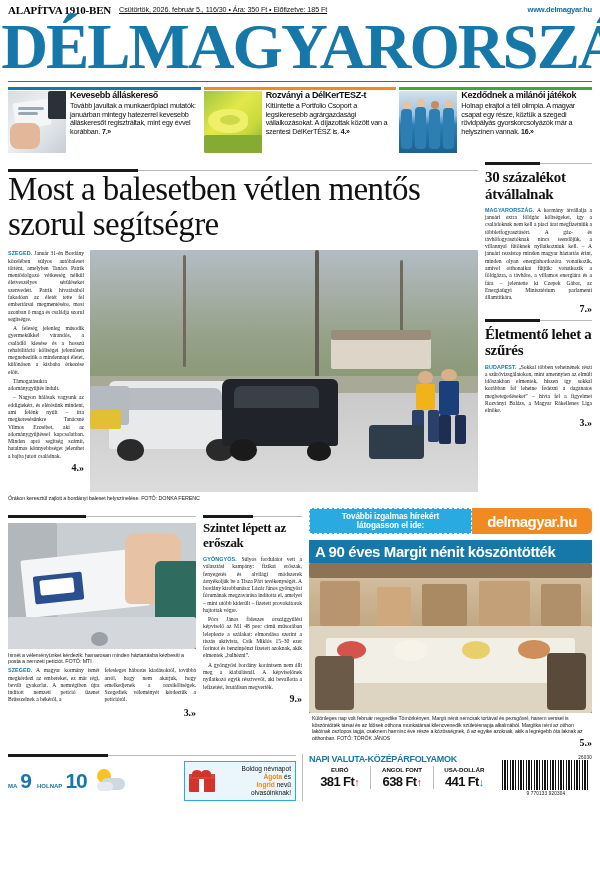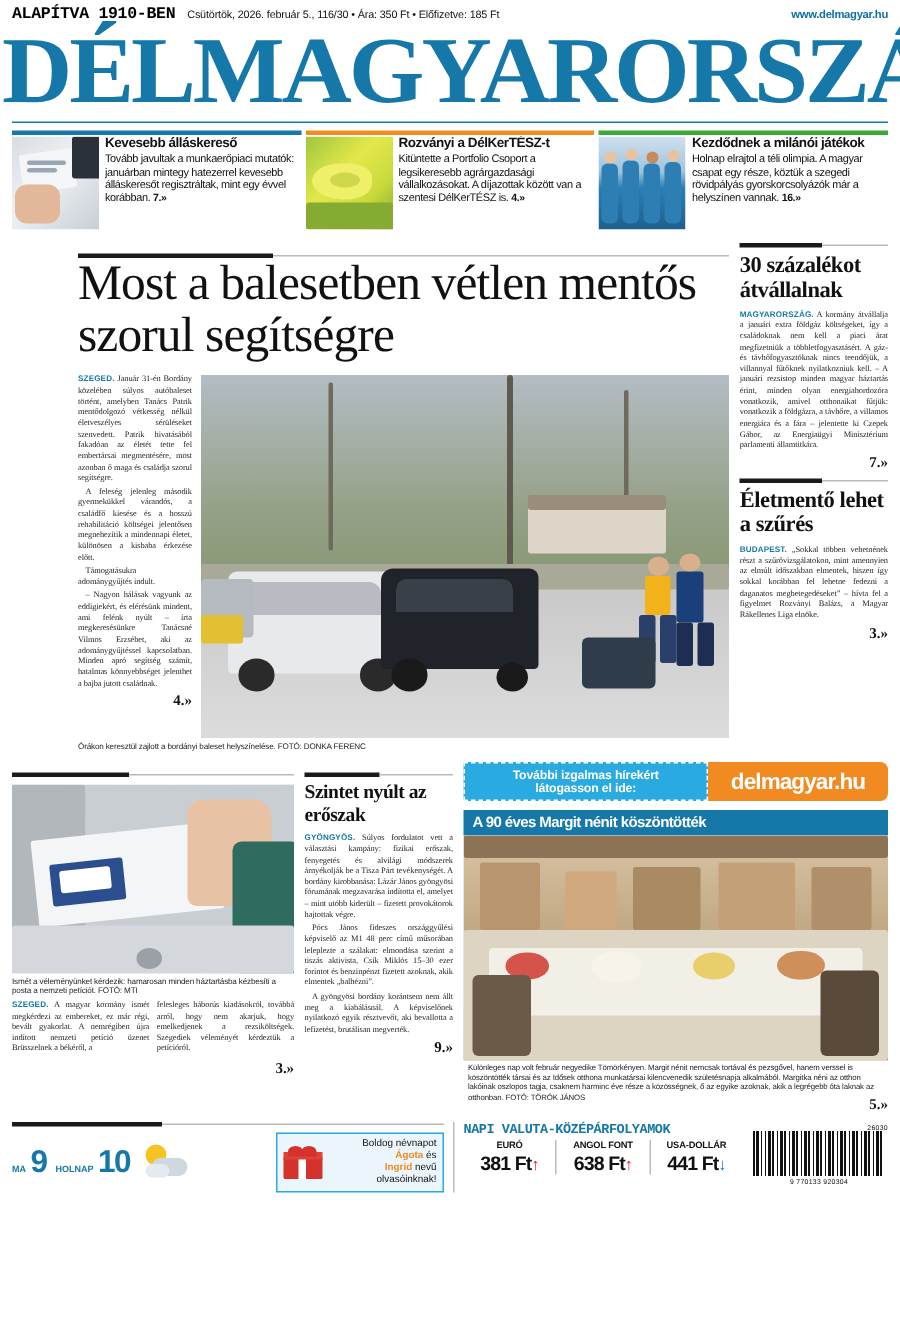--- a/index.html
+++ b/index.html
@@ -13,25 +13,25 @@
   }
   .page { width: 600px; height: 886px; position: relative; padding: 0 8px; }
 
   
   .topbar {
     display: flex; align-items: center; justify-content: space-between;
     height: 16px; padding-top: 3px;
   }
   .founded {
     font-weight: bold; font-size: 11px; letter-spacing: -0.2px;
-    font-family: Liberation Mono, monospace; color: #000;
+    font-family: Liberation Serif, serif; color: #000;
   }
   .dateline-top {
     font-size: 7.2px; color: #111; margin-left: 8px; flex: 1;
-    letter-spacing: -0.1px; white-space: nowrap;
+    letter-spacing: -0.1px; white-space: nowrap; text-decoration: underline;
   }
   .weburl {
     font-size: 7.5px; font-weight: bold; color: #0d6fa3; letter-spacing: -0.2px;
   }
 
   
   .masthead {
     color: #1578a8;
     font-family: "Liberation Serif", serif;
     font-weight: bold;
@@ -63,21 +63,21 @@
   }
   .pg { font-weight: bold; font-size: 7px; }
 
   
   .lead-rules { display: flex; align-items: flex-start; margin-top: 7px; }
   .rule-thick { height: 3px; background: #1a1a1a; width: 130px; }
   .rule-rest { height: 1px; background: #b9b9b9; flex: 1; margin-top: 1px; }
 
   
   .main-grid { display: flex; gap: 7px; margin-top: 5px; }
-  .lead-col { width: 470px; margin-left: 44px; }
+  .lead-col { width: 470px; }
   .side-col { width: 107px; }
 
   .lead-headline {
     font-family: "Liberation Serif", serif;
     font-size: 33px; line-height: 1.06; letter-spacing: -0.6px;
     color: #111; font-weight: normal;
   }
 
   .lead-body { display: flex; gap: 6px; margin-top: 8px; }
   .lead-textcol { width: 76px; flex: 0 0 76px; }
@@ -139,21 +139,21 @@
   }
   .promo-right {
     width: 120px; background: #f18a21; color: #fff;
     display: flex; align-items: center; justify-content: center;
     font-size: 15px; font-weight: bold; letter-spacing: -0.6px;
     border-radius: 0 5px 5px 0;
   }
 
   .banner-blue {
     background: #1578a8; color: #fff; font-weight: bold;
-    font-size: 10px; padding: 3px 6px; letter-spacing: -0.4px;
+    font-size: 15px; padding: 3px 6px; letter-spacing: -0.4px;
   }
   .low-photo { width: 100%; height: 150px; overflow: hidden; }
 
   .cap-over {
     font-size: 5.2px; line-height: 1.25; color: #1a1a1a;
     padding: 2px 3px; letter-spacing: -0.08px;
   }
 
   
   .bottom { display: flex; gap: 6px; margin-top: 6px; align-items: stretch; }
@@ -176,21 +176,21 @@
   .nameday-text { font-size: 6.6px; line-height: 1.2; text-align: right; flex: 1; }
   .nd-name { color: #f18a21; font-weight: bold; }
 
   .currency {
     flex: 1; border-left: 1px solid #bbb; padding-left: 6px;
     display: flex; gap: 5px;
   }
   .cur-main { flex: 1; }
   .cur-title {
     color: #1578a8; font-weight: bold; font-size: 9px;
-    letter-spacing: -0.3px; margin-bottom: 2px; font-family: Liberation Mono, monospace;
+    letter-spacing: -0.3px; margin-bottom: 2px;
   }
   .cur-cols { display: flex; }
   .cur-col { flex: 1; text-align: center; border-left: 1px solid #bbb; padding: 0 2px; }
   .cur-col:first-child { border-left: none; }
   .cur-name { font-size: 6.2px; font-weight: bold; letter-spacing: -0.1px; }
   .cur-val { font-size: 13px; font-weight: bold; letter-spacing: -0.6px; margin-top: 1px; }
   .arr-up { color: #d4202a; font-size: 11px; }
   .arr-down { color: #1578a8; font-size: 11px; }
   .barcode { width: 92px; display: flex; flex-direction: column; align-items: center; }
   .barcode-bars {
@@ -406,21 +406,21 @@
           <div class="jump">3.»</div>
         </div>
       </div>
     </div>
 
     <div class="low-b">
       <div class="lead-rules">
         <div class="rule-thick" style="width:50px"></div>
           <div class="rule-rest"></div>
       </div>
-      <h2 class="low-head small" style="margin-top:3px">Szintet nyúlt az erőszak</h2>
+      <h2 class="low-head small" style="margin-top:3px">Szintet lépett az erőszak</h2>
       <div class="bodytext" style="margin-top:6px">
         <p class="first"><span class="dateline">GYÖNGYÖS.</span> <span>Súlyos fordulatot vett a választási kampány: fizikai erőszak, fenyegetés és alvilági módszerek árnyékolják be a Tisza Párt tevékenységét. A bordány kirobbanása: Lázár János gyöngyösi fórumának megzavarása indította el, amelyet – mint utóbb kiderült – fizetett provokátorok hajtottak végre.</span></p>
         <p>Pócs János fideszes országgyűlési képviselő az M1 48 perc című műsorában leleplezte a szálakat: elmondása szerint a tiszás aktivista, Csík Miklós 15–30 ezer forintot és benzinpénzt fizetett azoknak, akik elmentek „balhézni”.</p>
         <p>A gyöngyösi bordány korántsem nem állt meg a kiabálásnál. A képviselőnek nyilatkozó egyik résztvevőt, aki bevallotta a lefizetést, brutálisan megverték.</p>
       </div>
       <div class="jump">9.»</div>
     </div>
 
     <div class="low-c">
 

